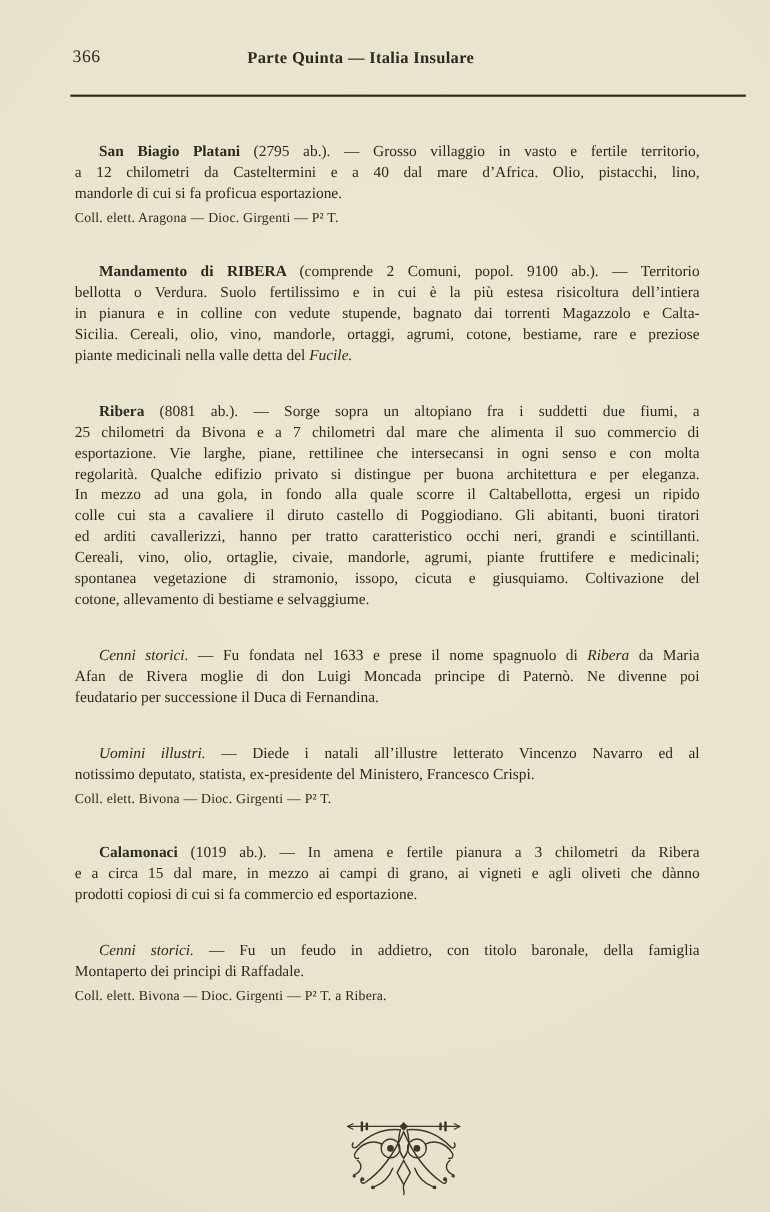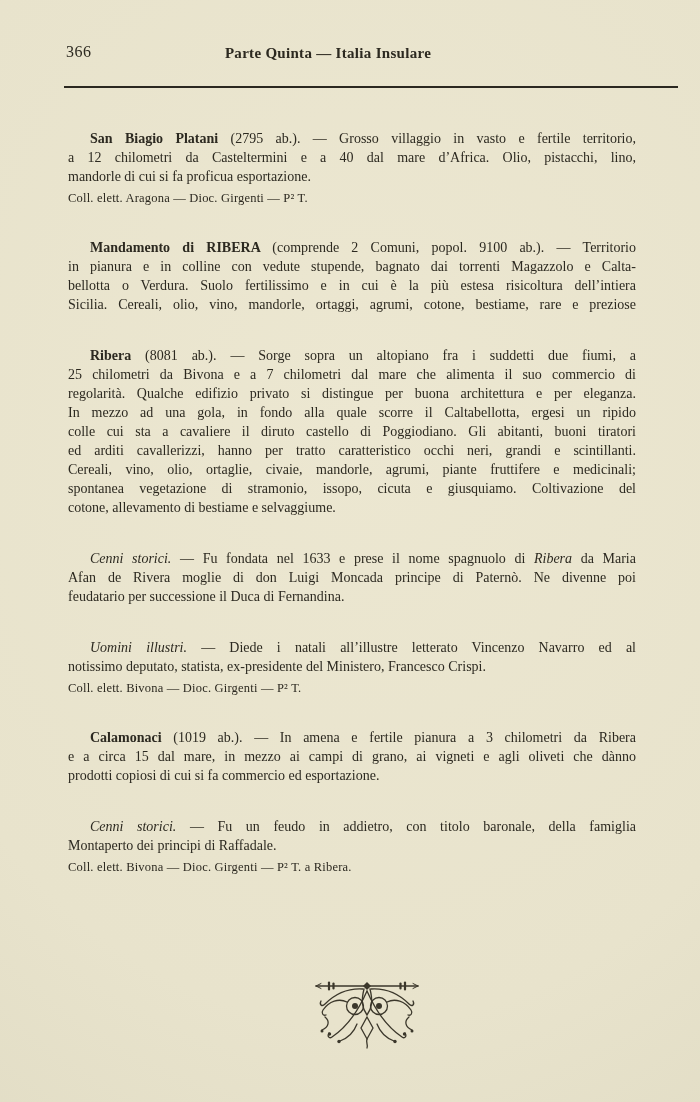--- a/index.html
+++ b/index.html
@@ -34,27 +34,29 @@
 
 <div class="pagebody">
     <div class="para">
       <div class="jline indent"><span class="b">San Biagio Platani </span><span>(2795 ab.). — Grosso villaggio in vasto e fertile territorio,</span></div>
       <div class="jline"><span>a 12 chilometri da Casteltermini e a 40 dal mare d’Africa. Olio, pistacchi, lino,</span></div>
       <div class="jline last"><span>mandorle di cui si fa proficua esportazione.</span></div>
     </div>
     <div class="coll">Coll. elett. Aragona — Dioc. Girgenti — P² T.</div>
     <div class="para">
       <div class="jline indent"><span class="b">Mandamento di RIBERA </span><span>(comprende 2 Comuni, popol. 9100 ab.). — Territorio</span></div>
+      <div class="jline"><span>bellotta o Verdura. Suolo fertilissimo e in cui è la più estesa risicoltura dell’intiera</span></div>
       <div class="jline"><span>in pianura e in colline con vedute stupende, bagnato dai torrenti Magazzolo e Calta-</span></div>
-      <div class="jline"><span>bellotta o Verdura. Suolo fertilissimo e in cui è la più estesa risicoltura dell’intiera</span></div>
       <div class="jline"><span>Sicilia. Cereali, olio, vino, mandorle, ortaggi, agrumi, cotone, bestiame, rare e preziose</span></div>
+      <div class="jline last"><span>piante medicinali nella valle detta del </span><span class="i">Fucile.</span></div>
     </div>
     <div class="para">
       <div class="jline indent"><span class="b">Ribera </span><span>(8081 ab.). — Sorge sopra un altopiano fra i suddetti due fiumi, a</span></div>
       <div class="jline"><span>25 chilometri da Bivona e a 7 chilometri dal mare che alimenta il suo commercio di</span></div>
+      <div class="jline"><span>esportazione. Vie larghe, piane, rettilinee che intersecansi in ogni senso e con molta</span></div>
       <div class="jline"><span>regolarità. Qualche edifizio privato si distingue per buona architettura e per eleganza.</span></div>
       <div class="jline"><span>In mezzo ad una gola, in fondo alla quale scorre il Caltabellotta, ergesi un ripido</span></div>
       <div class="jline"><span>colle cui sta a cavaliere il diruto castello di Poggiodiano. Gli abitanti, buoni tiratori</span></div>
       <div class="jline"><span>ed arditi cavallerizzi, hanno per tratto caratteristico occhi neri, grandi e scintillanti.</span></div>
       <div class="jline"><span>Cereali, vino, olio, ortaglie, civaie, mandorle, agrumi, piante fruttifere e medicinali;</span></div>
       <div class="jline"><span>spontanea vegetazione di stramonio, issopo, cicuta e giusquiamo. Coltivazione del</span></div>
       <div class="jline last"><span>cotone, allevamento di bestiame e selvaggiume.</span></div>
     </div>
     <div class="para">
       <div class="jline indent"><span class="i">Cenni storici.</span><span> — Fu fondata nel 1633 e prese il nome spagnuolo di </span><span class="i">Ribera</span><span> da Maria</span></div>

